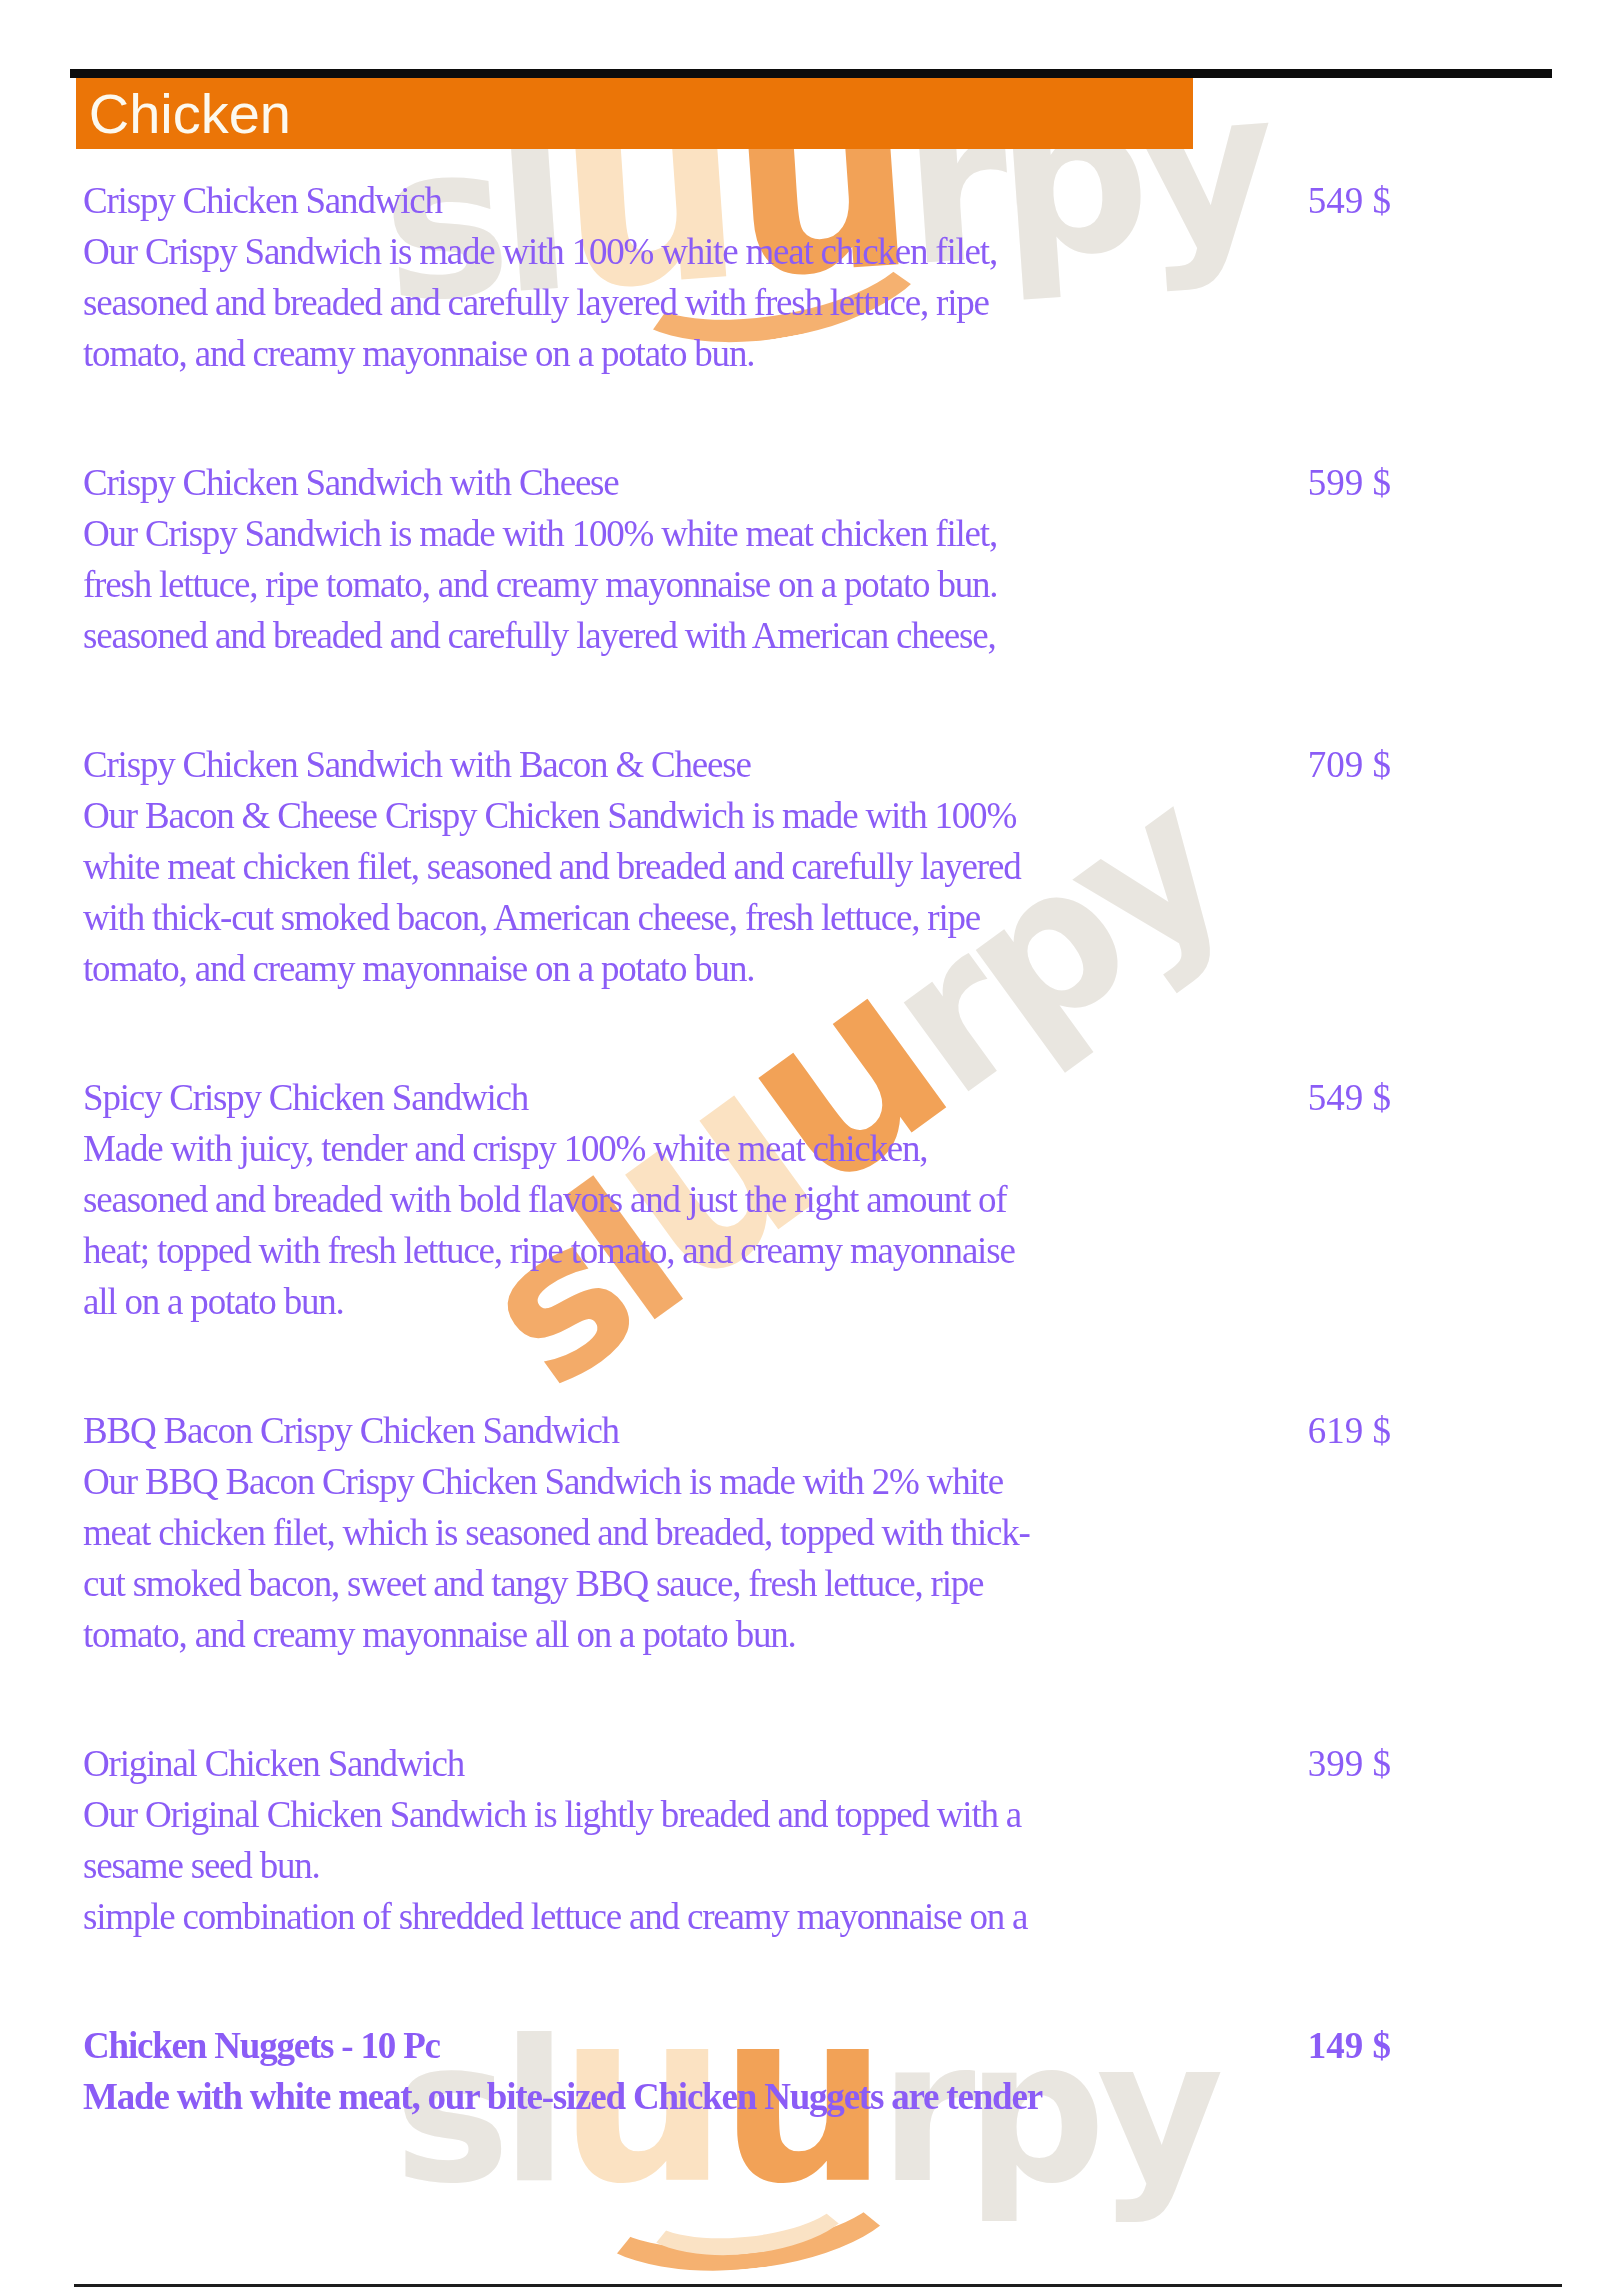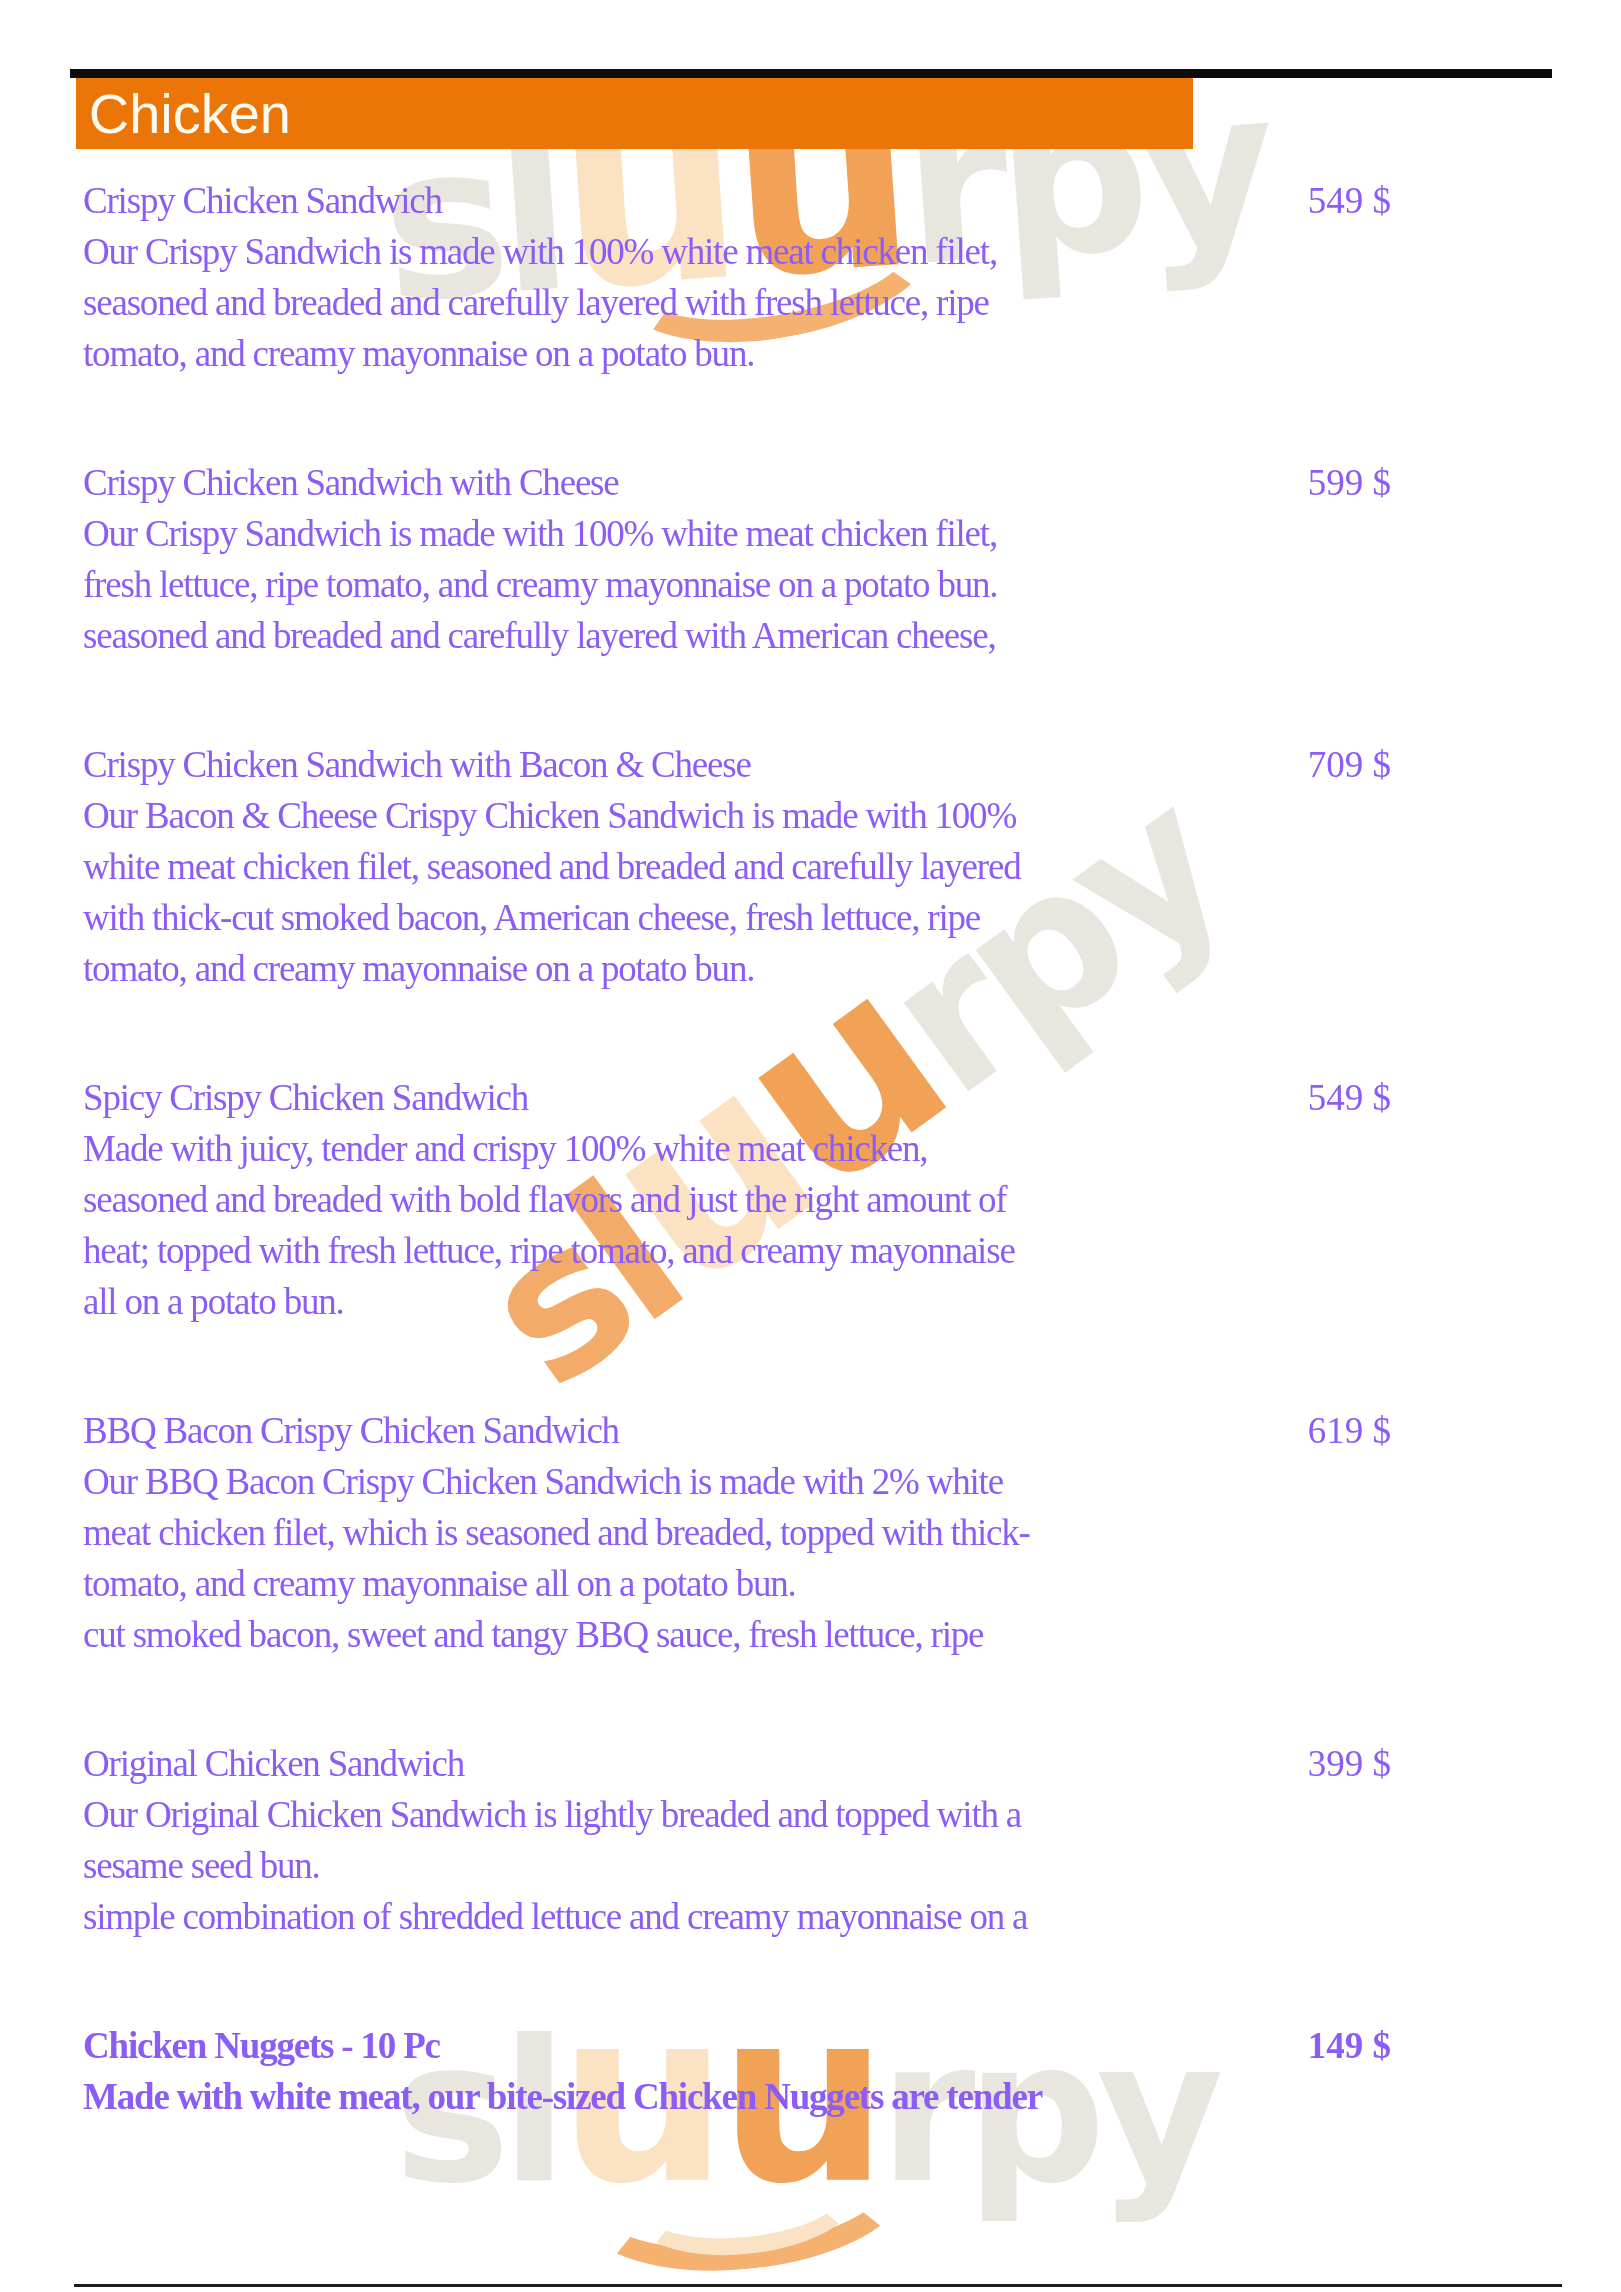--- a/index.html
+++ b/index.html
@@ -118,22 +118,22 @@
           <div class="desc-line">heat; topped with fresh lettuce, ripe tomato, and creamy mayonnaise</div>
           <div class="desc-line">all on a potato bun.</div>
         </div>
         <div class="item">
           <div class="item-head">
             <span class="item-name">BBQ Bacon Crispy Chicken Sandwich</span>
             <span class="item-price">619 $</span>
           </div>
           <div class="desc-line">Our BBQ Bacon Crispy Chicken Sandwich is made with 2% white</div>
           <div class="desc-line">meat chicken filet, which is seasoned and breaded, topped with thick-</div>
+          <div class="desc-line">cut smoked bacon, sweet and tangy BBQ sauce, fresh lettuce, ripe</div>
           <div class="desc-line">tomato, and creamy mayonnaise all on a potato bun.</div>
-          <div class="desc-line">cut smoked bacon, sweet and tangy BBQ sauce, fresh lettuce, ripe</div>
         </div>
         <div class="item">
           <div class="item-head">
             <span class="item-name">Original Chicken Sandwich</span>
             <span class="item-price">399 $</span>
           </div>
           <div class="desc-line">Our Original Chicken Sandwich is lightly breaded and topped with a</div>
           <div class="desc-line">sesame seed bun.</div>
           <div class="desc-line">simple combination of shredded lettuce and creamy mayonnaise on a</div>
         </div>

